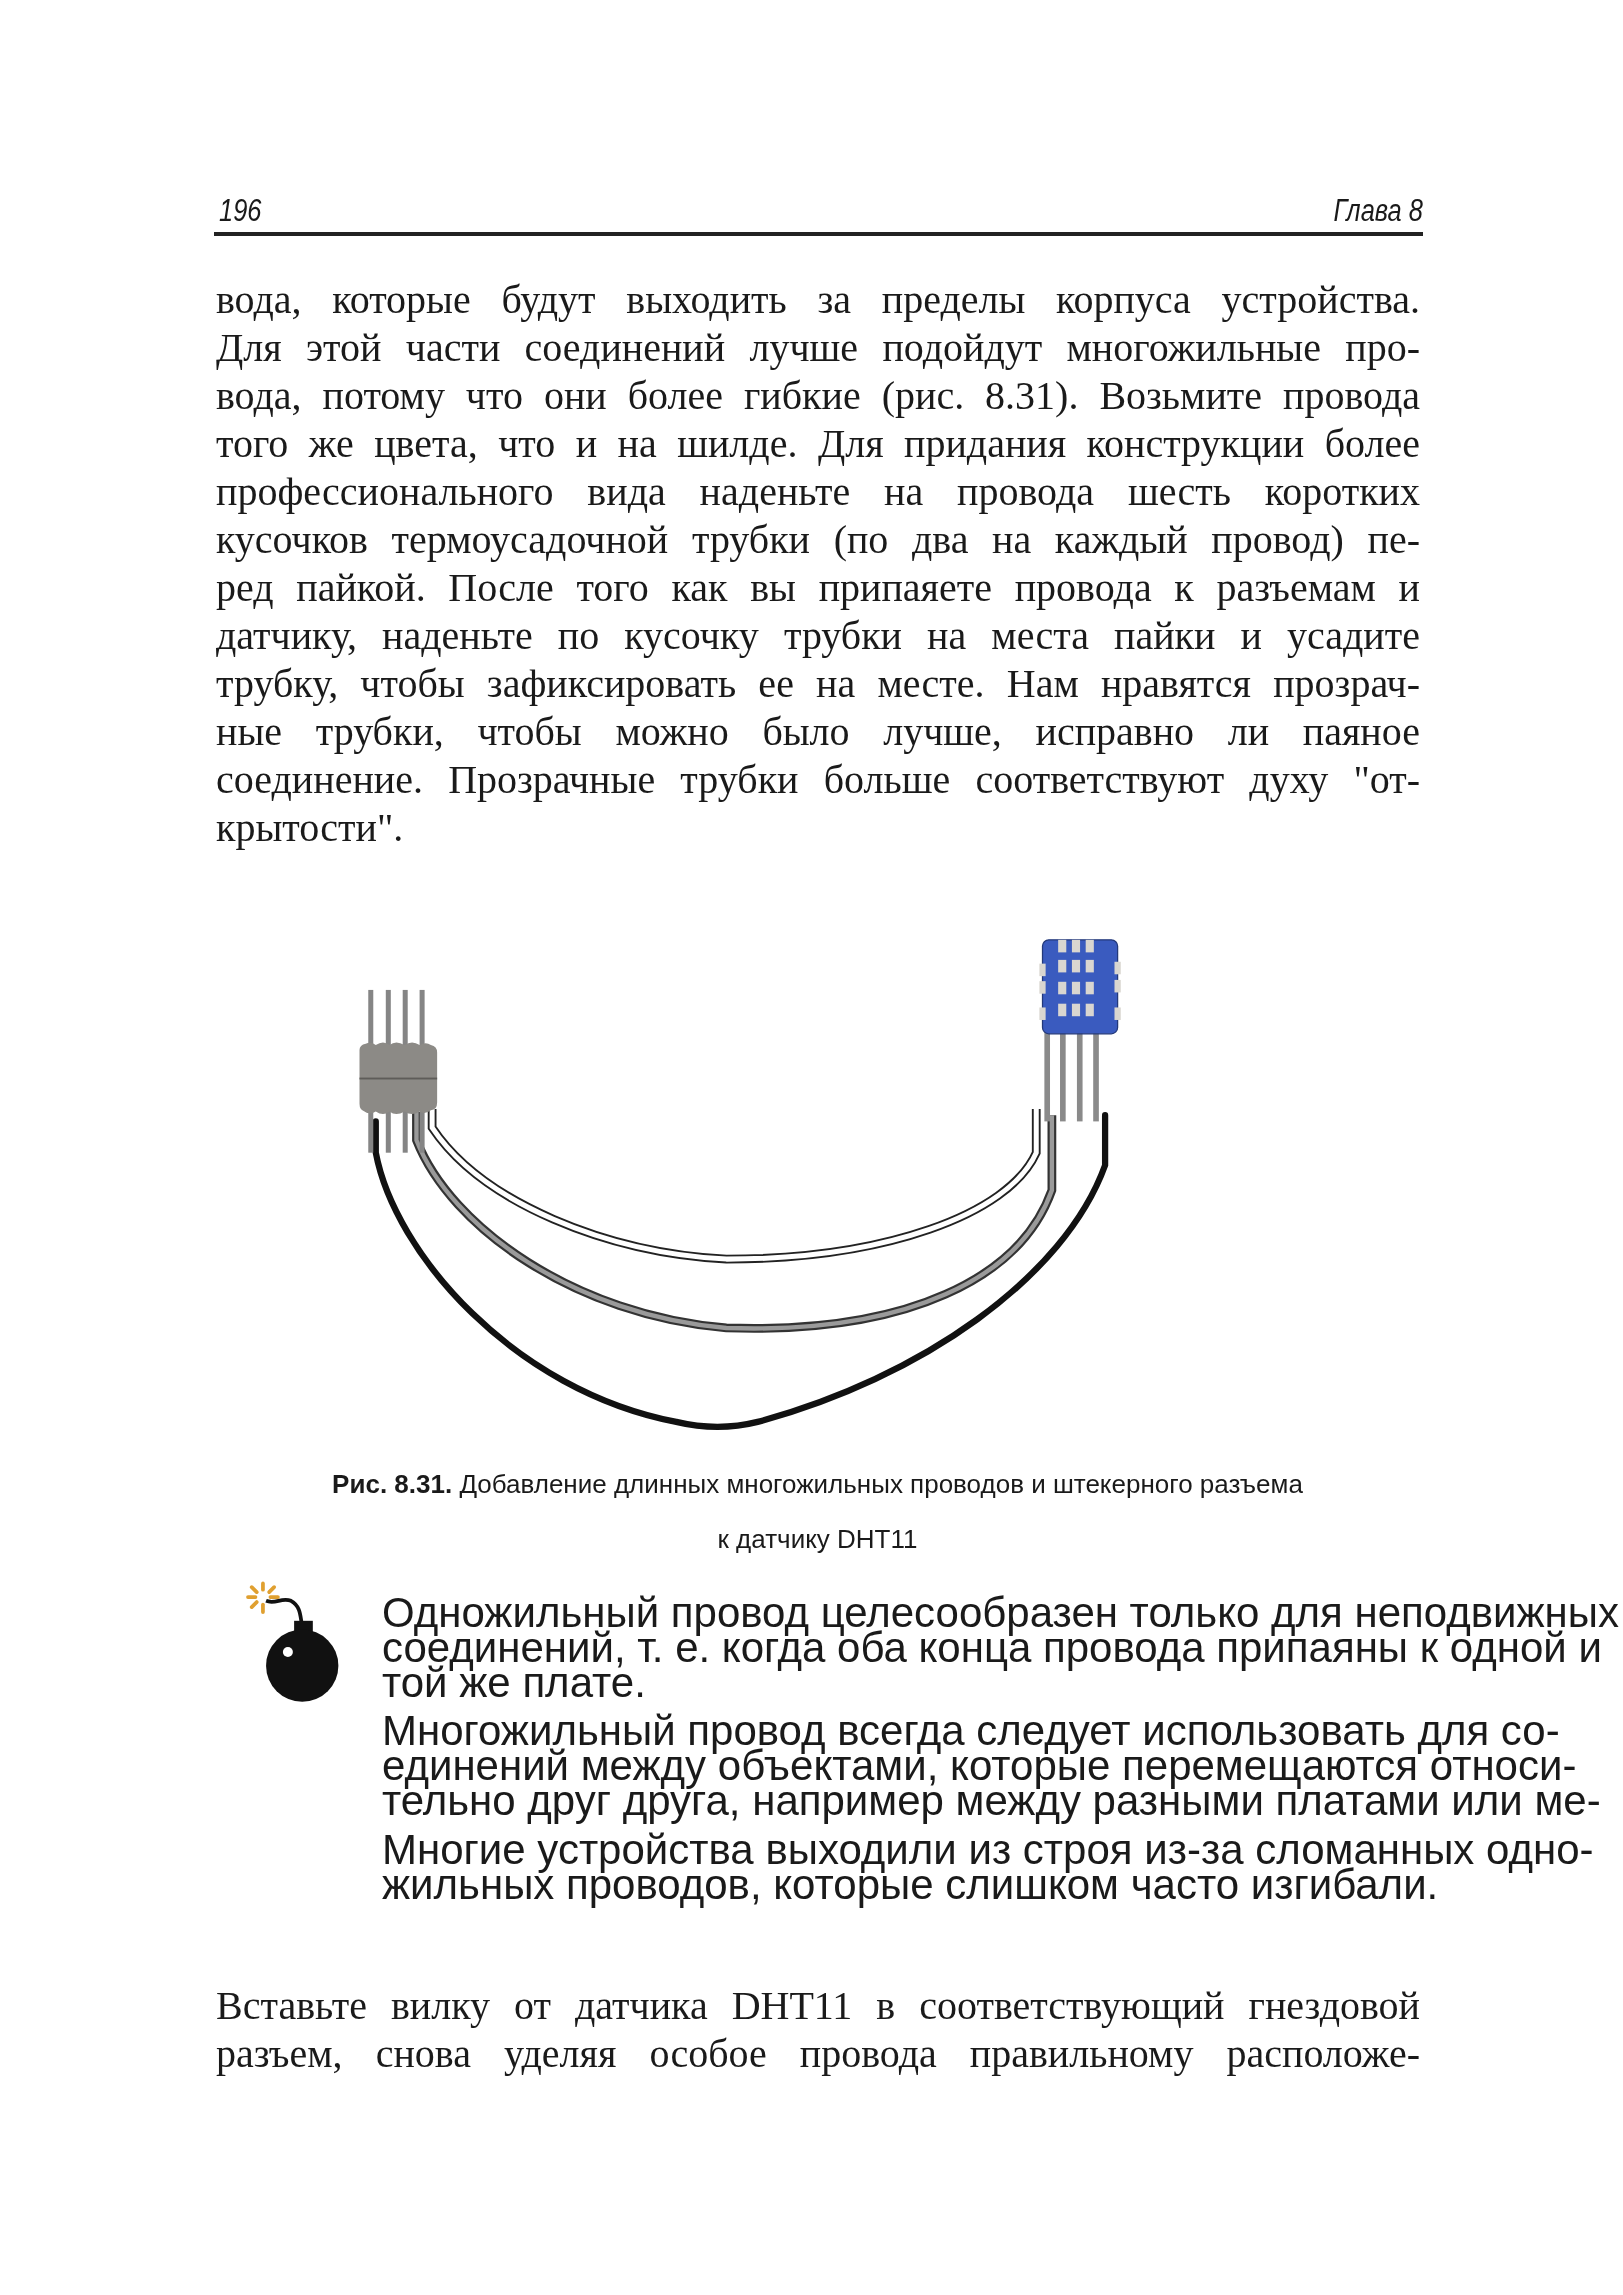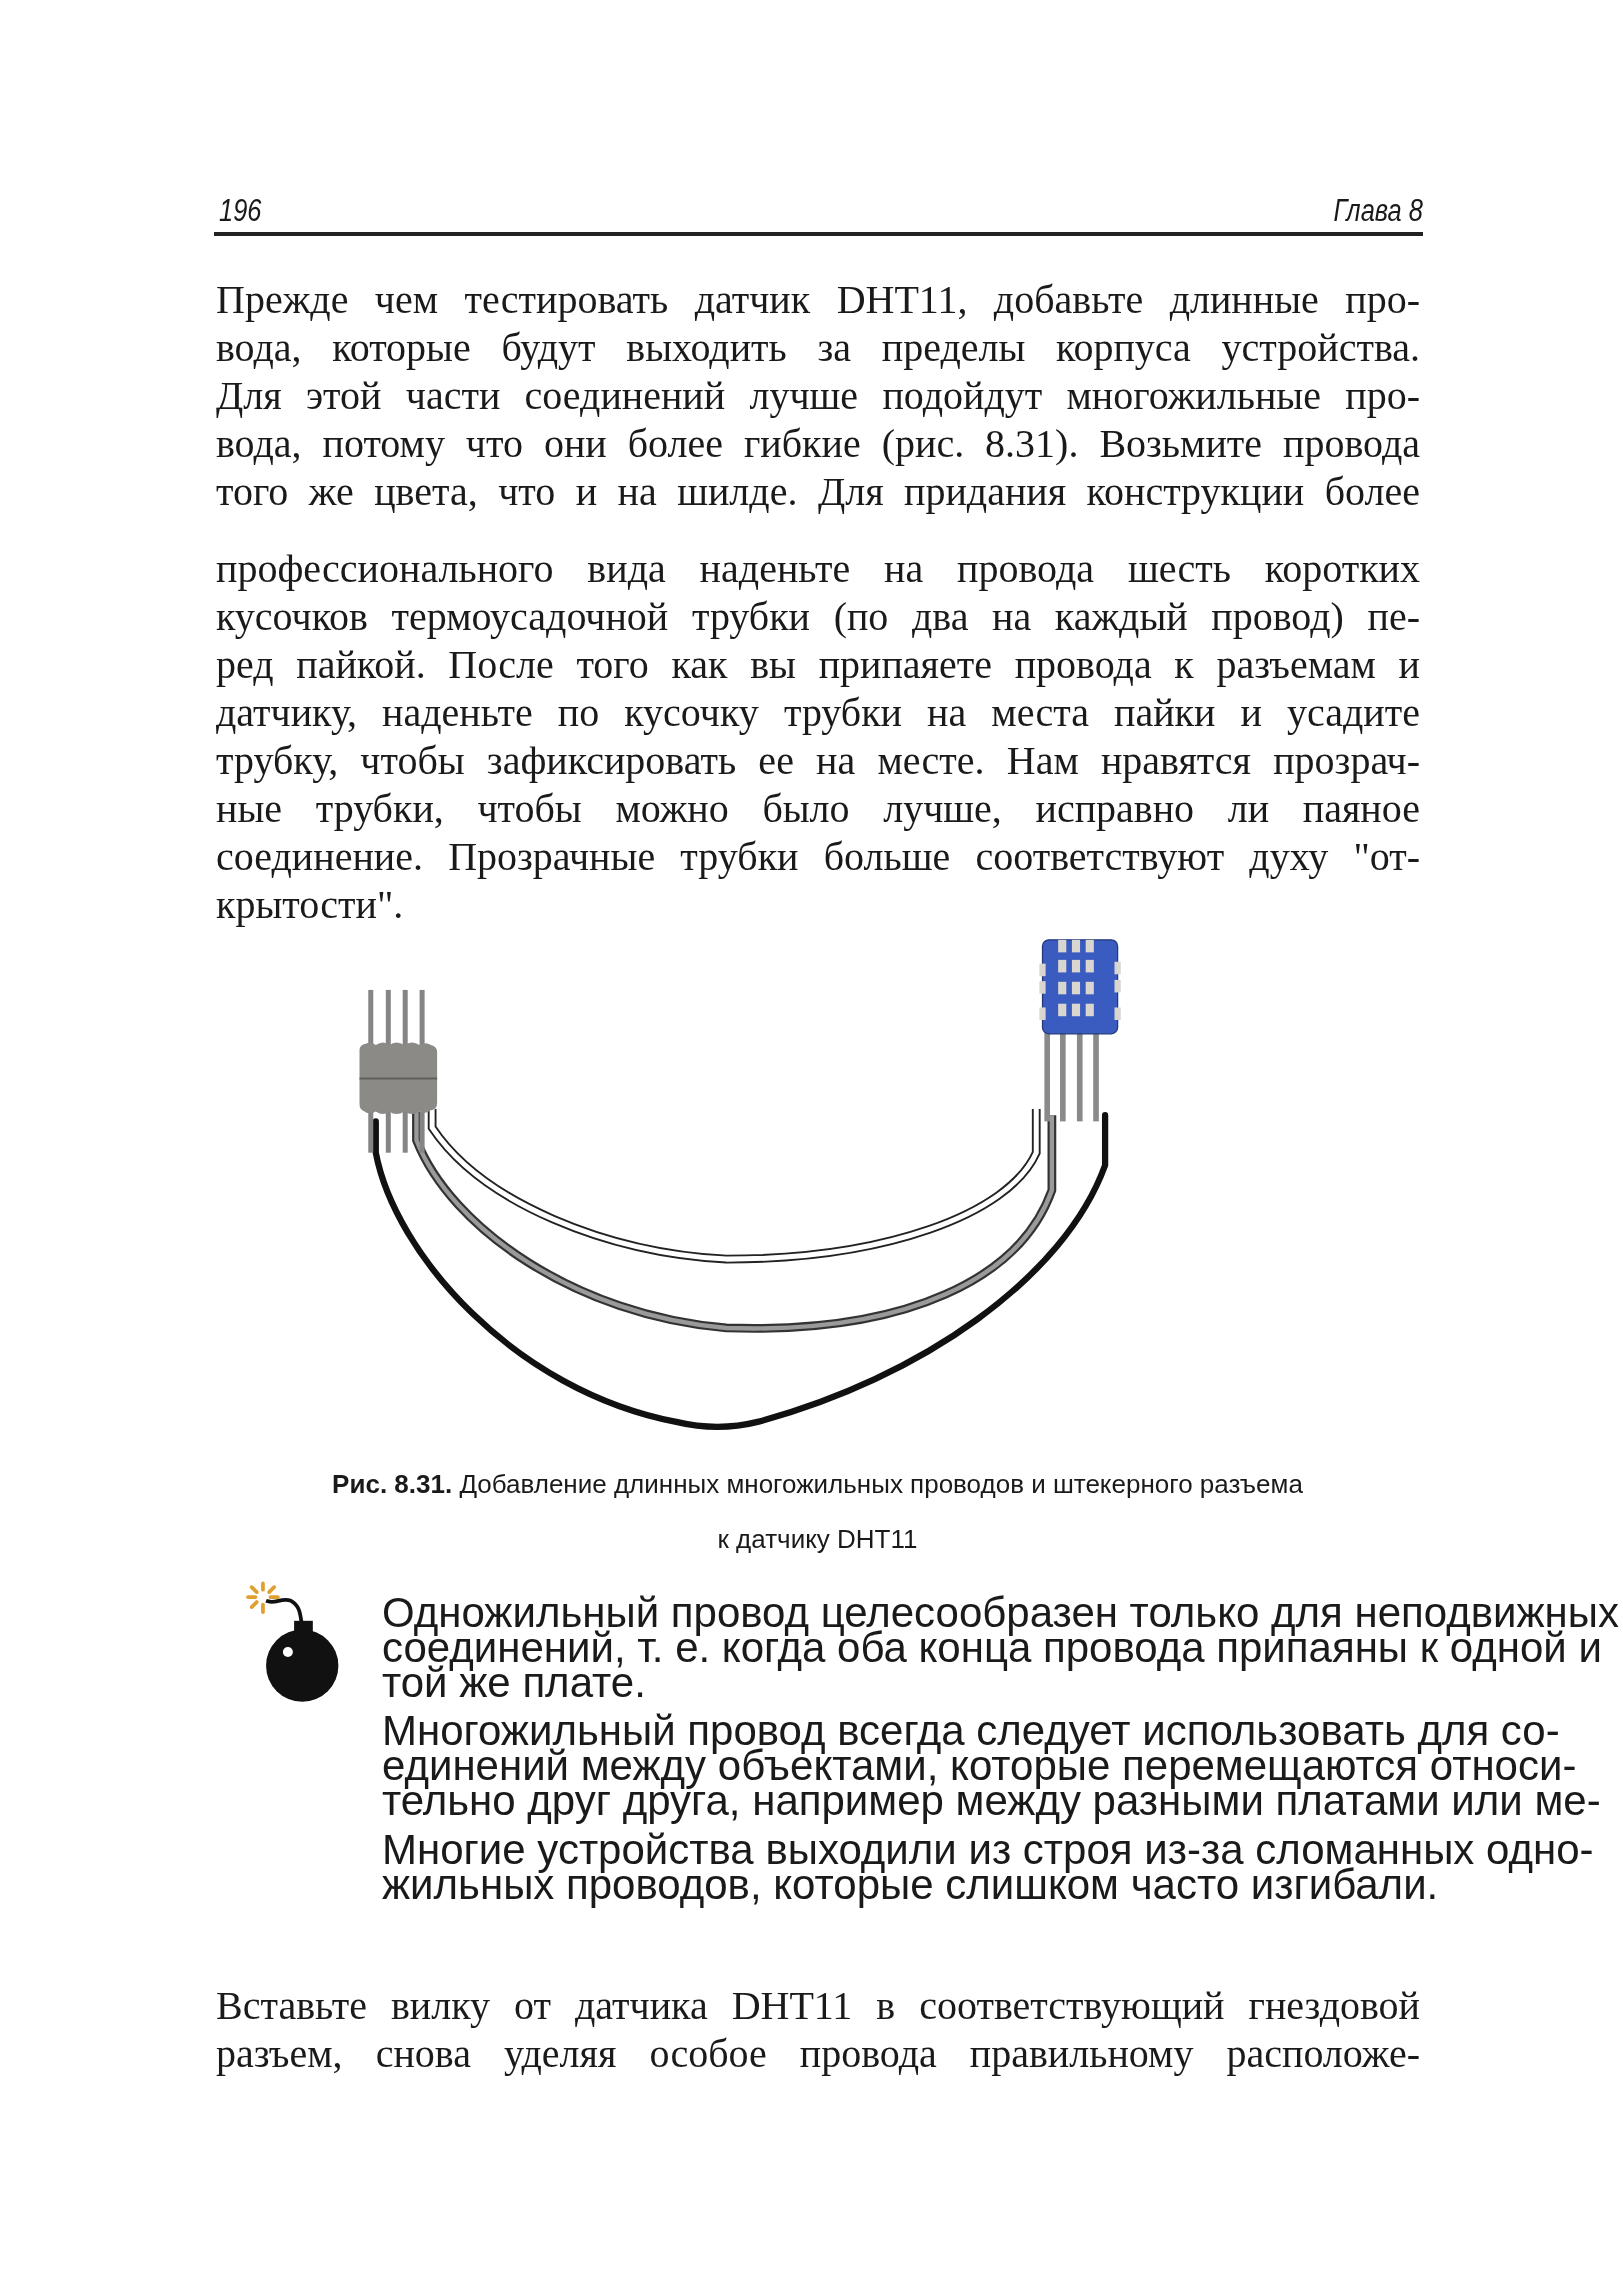--- a/index.html
+++ b/index.html
@@ -28,26 +28,25 @@
 </head>
 <body>
 
 <div class="page-header">
   <span class="page-number">196</span>
   <span class="chapter-label">Глава 8</span>
   <div class="header-rule"></div>
 </div>
 
 <div class="para" style="top:276px;">
-  <span class="line" style="display: block; width: auto;">Прежде чем тестировать датчик DHT11, добавьте длинные про-</span>
   <span class="line" style="display: block; width: auto;">вода, которые будут выходить за пределы корпуса устройства.</span>
   <span class="line" style="display: block; width: auto;">Для этой части соединений лучше подойдут многожильные про-</span>
   <span class="line" style="display: block; width: auto;">вода, потому что они более гибкие (рис. 8.31). Возьмите провода</span>
   <span class="line" style="display: block; width: auto;">того же цвета, что и на шилде. Для придания конструкции более</span>
-  <span class="line" style="display: block; width: auto; margin-top: 29px;">профессионального вида наденьте на провода шесть коротких</span>
+  <span class="line" style="display: block; width: auto;">профессионального вида наденьте на провода шесть коротких</span>
   <span class="line" style="display: block; width: auto;">кусочков термоусадочной трубки (по два на каждый провод) пе-</span>
   <span class="line" style="display: block; width: auto;">ред пайкой. После того как вы припаяете провода к разъемам и</span>
   <span class="line" style="display: block; width: auto;">датчику, наденьте по кусочку трубки на места пайки и усадите</span>
   <span class="line" style="display: block; width: auto;">трубку, чтобы зафиксировать ее на месте. Нам нравятся прозрач-</span>
   <span class="line" style="display: block; width: auto;">ные трубки, чтобы можно было лучше, исправно ли паяное</span>
   <span class="line" style="display: block; width: auto;">соединение. Прозрачные трубки больше соответствуют духу "от-</span>
   <span class="line last" style="display: block; width: auto;">крытости".</span>
 </div>
 
 <div class="figure">

